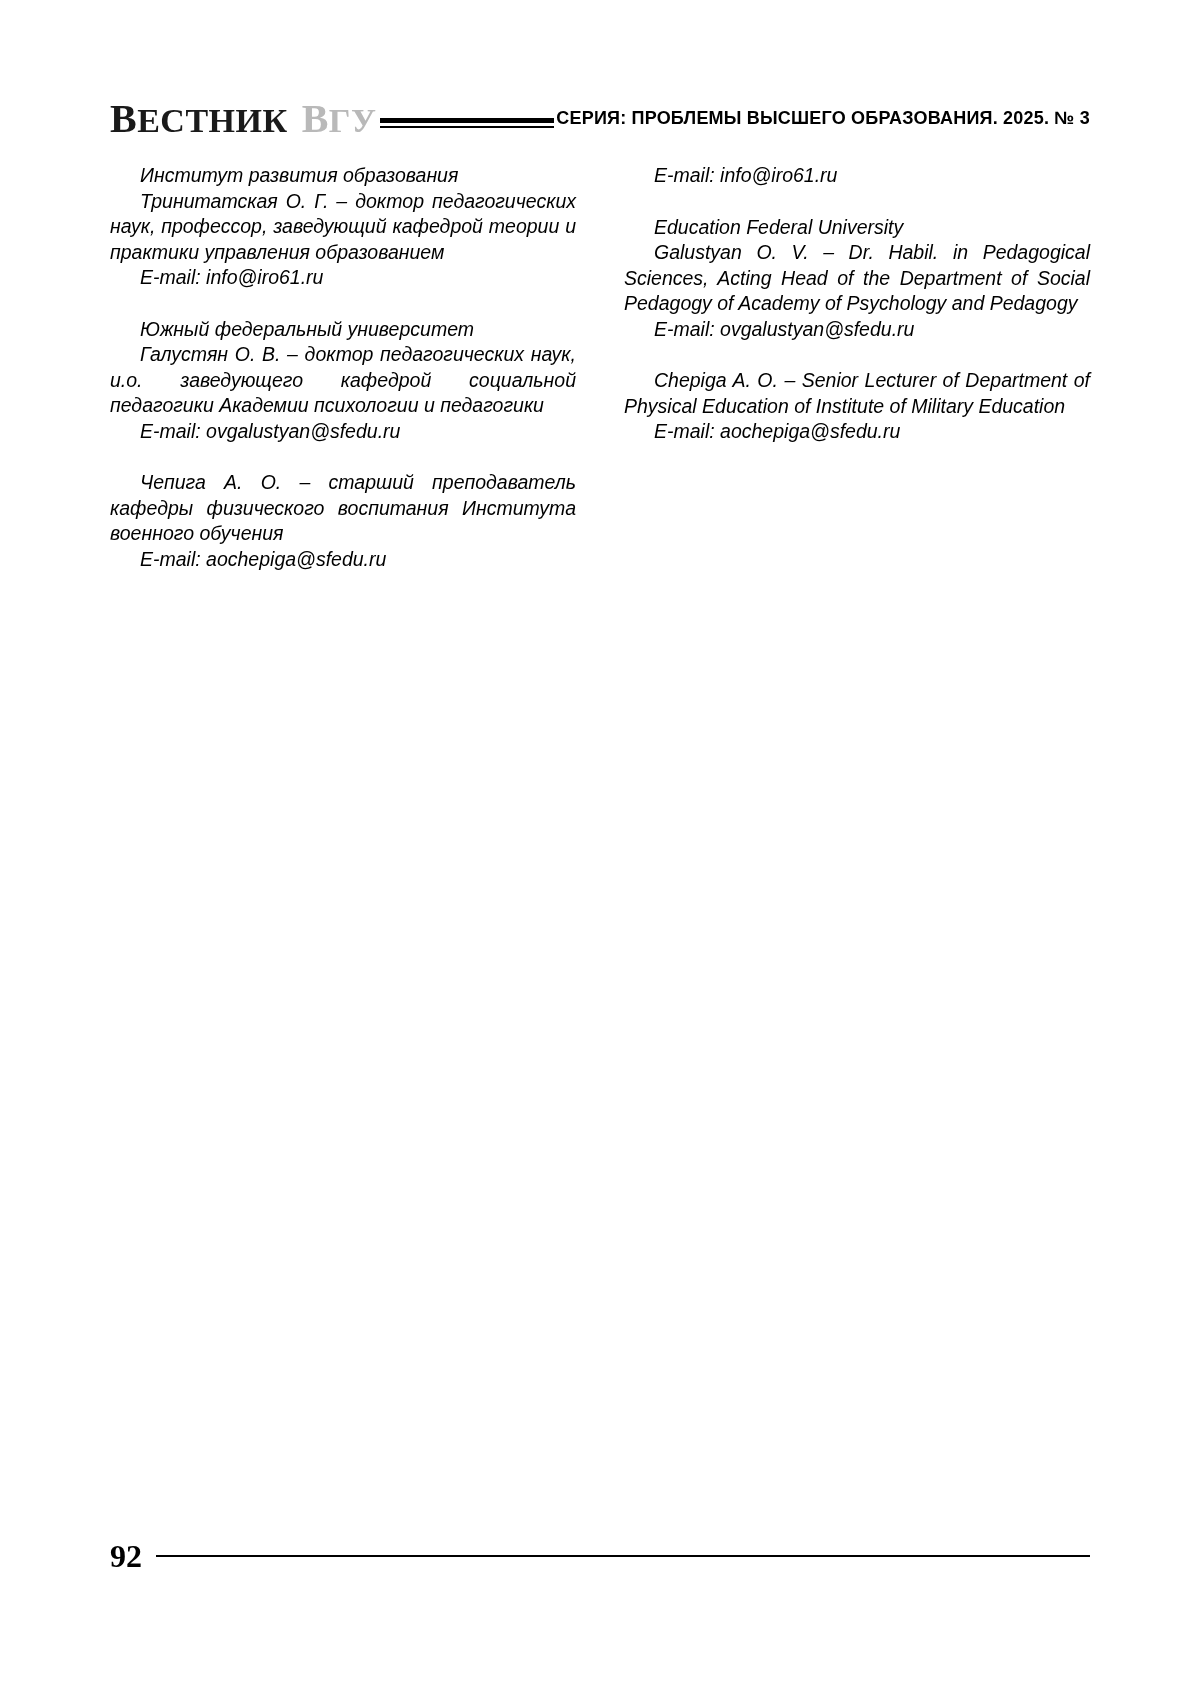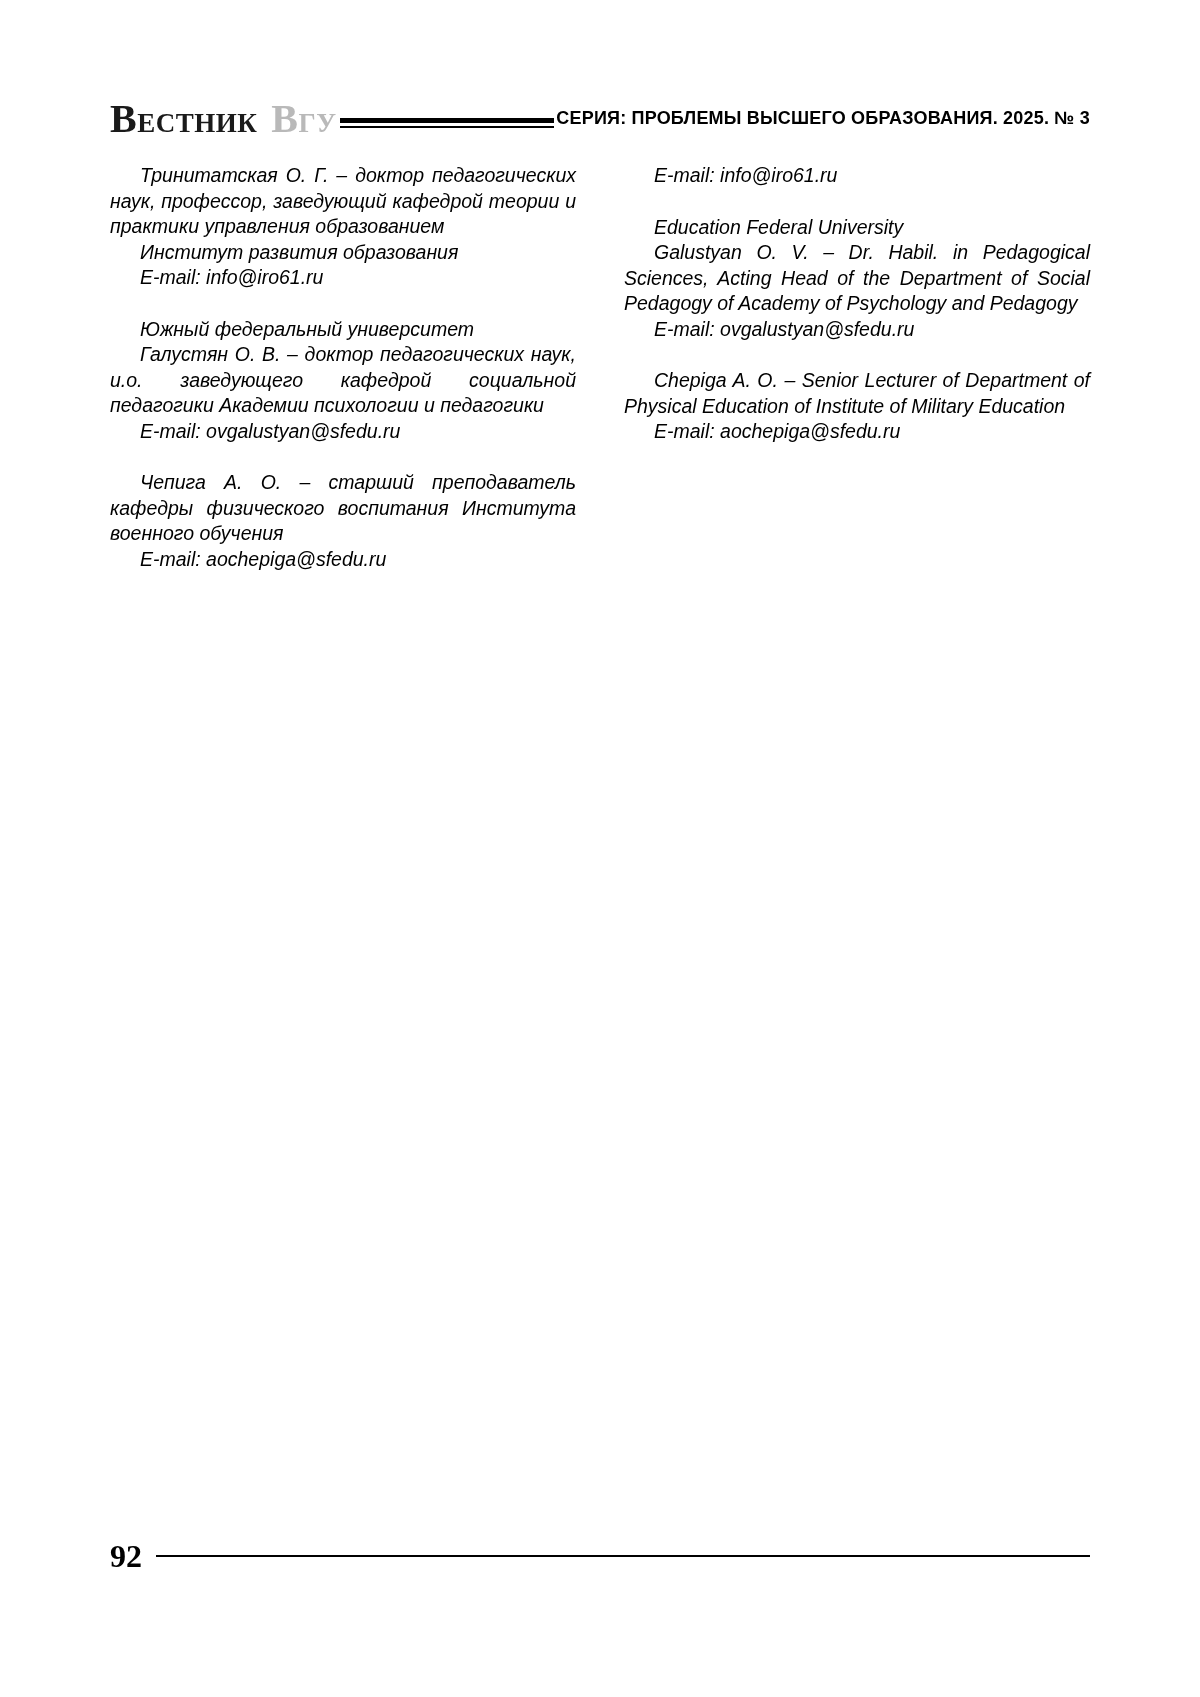--- a/index.html
+++ b/index.html
@@ -37,21 +37,21 @@
     font-family: "Liberation Serif", serif;
     font-weight: bold;
     white-space: nowrap;
     letter-spacing: 0.5px;
     line-height: 1;
   }
   .logo .big {
     font-size: 40px;
   }
   .logo .small {
-    font-size: 27px;
+    font-size: 34px;
   }
   .logo .grey {
     color: #b9b9b9;
   }
   .logo .dark {
     color: #1a1a1a;
   }
   .logo-gap { display: inline-block; width: 14px; }
 
   .rule-wrap {
@@ -152,22 +152,22 @@
       <div class="rule-thin"></div>
     </div>
     <div class="series-line">СЕРИЯ: ПРОБЛЕМЫ ВЫСШЕГО ОБРАЗОВАНИЯ. 2025. № 3</div>
   </div>
 
   <div class="columns">
 
     <div class="col">
 
       <div class="blk">
+        <p class="line indent nojust">Институт развития образования</p>
         <p class="line indent">Тринитатская О. Г. – доктор педагогических наук, профессор, заведующий кафедрой теории и практики управления образованием</p>
-        <p class="line indent nojust">Институт развития образования</p>
         <p class="line indent nojust">E-mail: info@iro61.ru</p>
       </div>
 
       <div class="blk">
         <p class="line indent nojust">Южный федеральный университет</p>
         <p class="line indent">Галустян О. В. – доктор педагогических наук, и.о. заведующего кафедрой социальной педагогики Академии психологии и педагогики</p>
         <p class="line indent nojust">E-mail: ovgalustyan@sfedu.ru</p>
       </div>
 
       <div class="blk">

